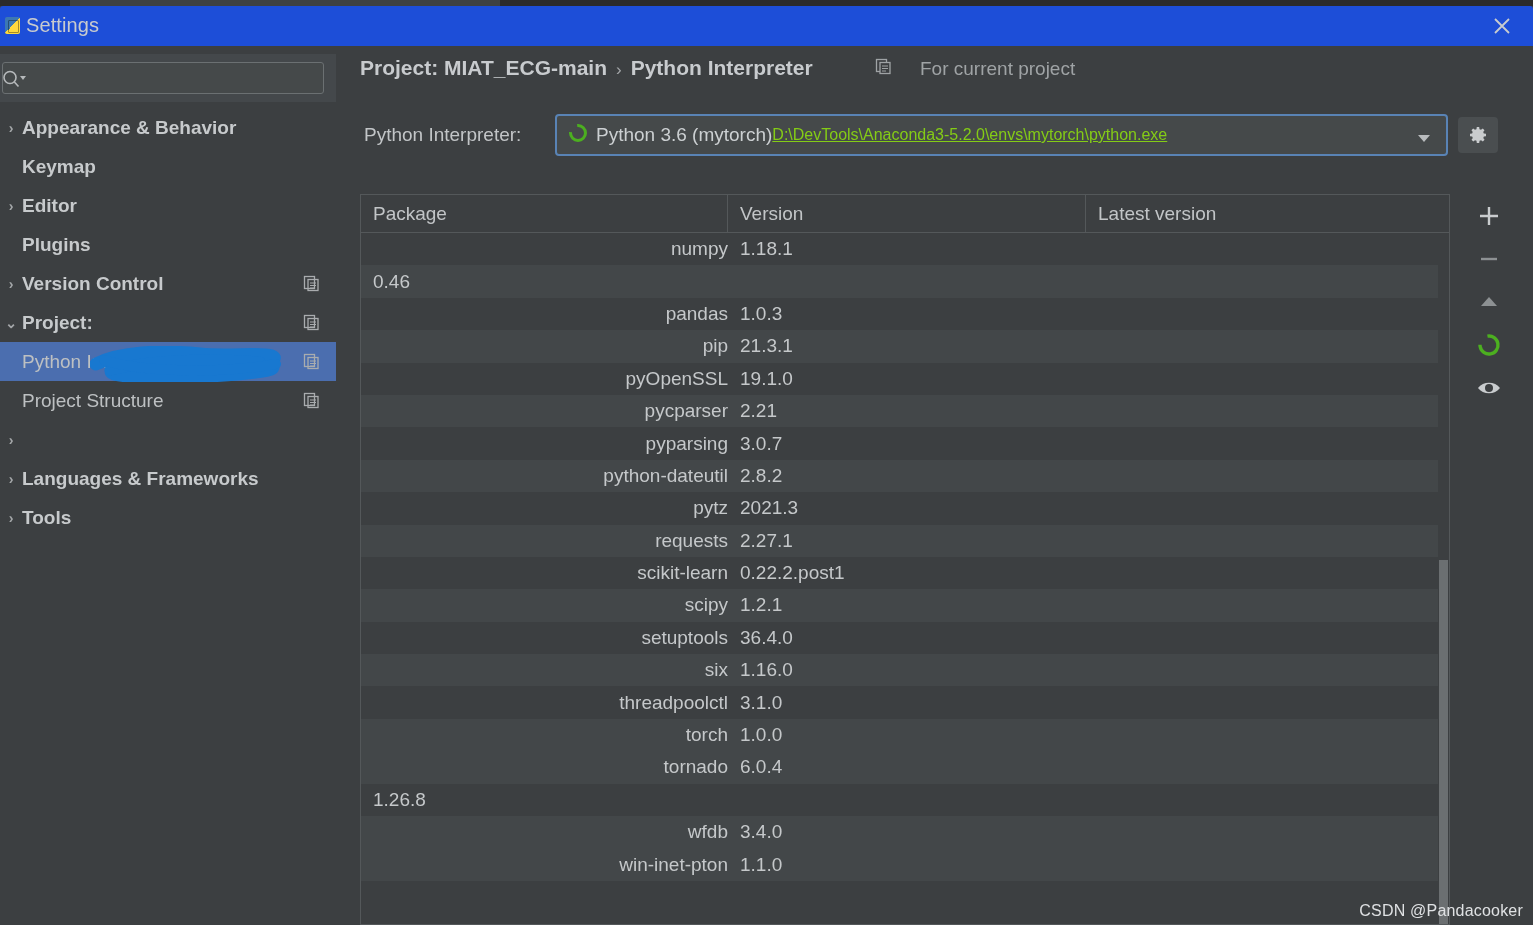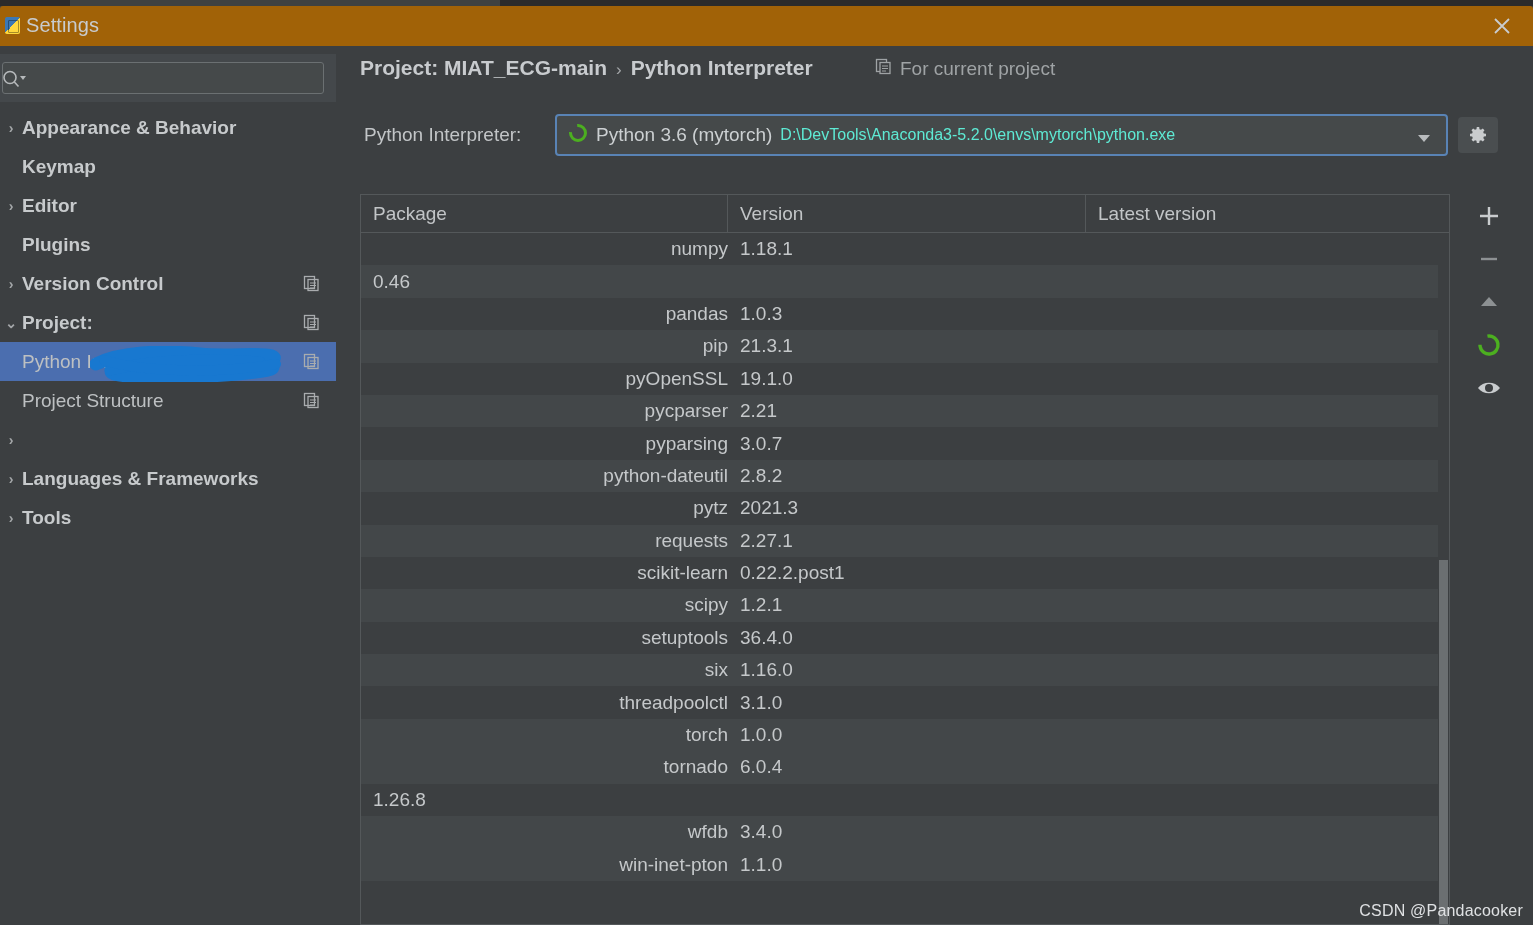--- a/index.html
+++ b/index.html
@@ -17,21 +17,21 @@
     background: #2b2b2b;
   }
   .behind-strip .ghost {
     position: absolute; left: 70px; top: 0px; width: 430px; height: 6px;
     background: #45494a; opacity: .75;
   }
 
   
   .titlebar {
     position: absolute; left: 0; top: 6px; width: 1533px; height: 40px;
-    background: #a16207;
+    background: #1d4ed8;
     border-top-left-radius: 3px; border-top-right-radius: 3px;
   }
   .title-ico {
     position: absolute; left: 5px; top: 11px; width: 15px; height: 17px;
     background: linear-gradient(135deg,#3c78b4 0 50%, #ffd83d 50% 100%);
     border-radius: 2px;
   }
   .title-ico::after{
     content:""; position:absolute; left:3px; top:3px; width:9px; height:11px;
     border:1px solid rgba(0,0,0,.35); border-radius:1px;
@@ -99,39 +99,39 @@
   }
   .breadcrumb {
     position: absolute; left: 24px; top: 10px;
     font-size: 21px; color: #c8cbce; display: flex; align-items: baseline;
   }
   .breadcrumb .b1 { font-weight: bold; }
   .breadcrumb .sep { margin: 0 9px; color: #a4a7a9; font-size: 17px; }
   .breadcrumb .b2 { font-weight: bold; }
   .forcurrent {
     position: absolute; left: 539px; top: 12px;
-    font-size: 19px; color: #9fa3a5; display: flex; align-items: center;
+    font-size: 19px; color: #9fa3a5; display: flex; align-items: center; gap: 20px;
   }
   .forcurrent .ico { margin-right: 8px; }
 
   .interp-row {
     position: absolute; left: 0px; top: 68px; width: 1197px; height: 46px;
   }
   .interp-label {
     position: absolute; left: 28px; top: 10px;
     font-size: 19px; color: #c2c5c7;
   }
   .interp-combo {
     position: absolute; left: 219px; top: 0px; width: 893px; height: 42px;
     background: #45494a; border: 2px solid #5983b5; border-radius: 4px;
     display: flex; align-items: center; cursor: pointer;
   }
   .interp-combo .pyico { margin-left: 10px; margin-right: 7px; }
   .interp-name { font-size: 19px; color: #ccd0d2; white-space: nowrap; }
-  .interp-path { font-size: 16px; color: #5eead4; margin-left: 8px; white-space: nowrap; }
+  .interp-path { font-size: 16px; color: #84cc16; white-space: nowrap; text-decoration: underline; }
   .combo-arrow { position: absolute; right: 14px; top: 14px; }
   .gear-btn {
     position: absolute; left: 1122px; top: 3px; width: 40px; height: 36px;
     background: #4a4e50; border-radius: 4px;
     display: flex; align-items: center; justify-content: center; cursor: pointer;
   }
 
   
   .tablewrap {
     position: absolute; left: 24px; top: 148px; width: 1090px; height: 731px;

